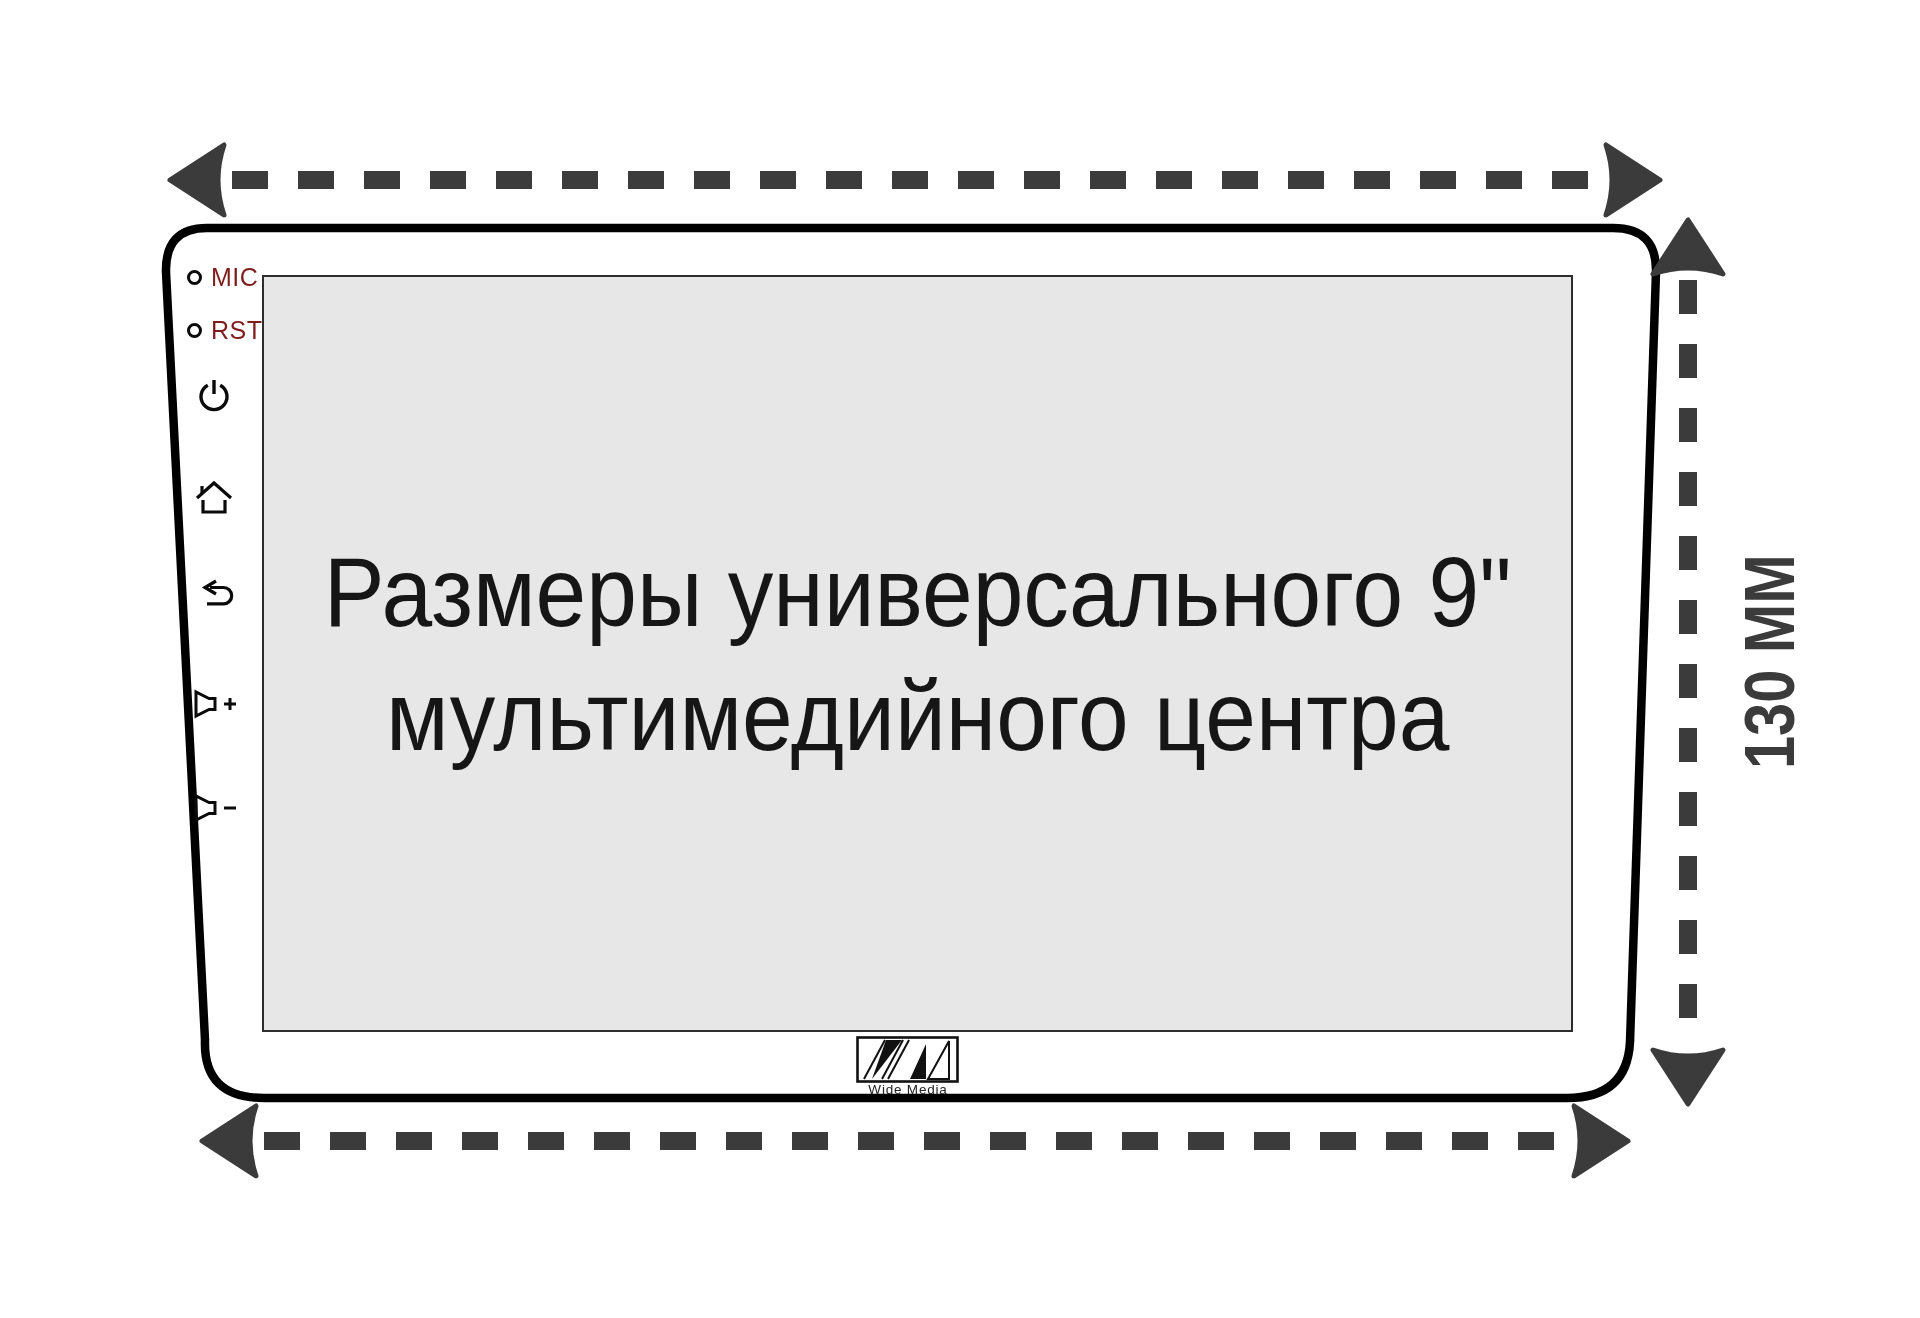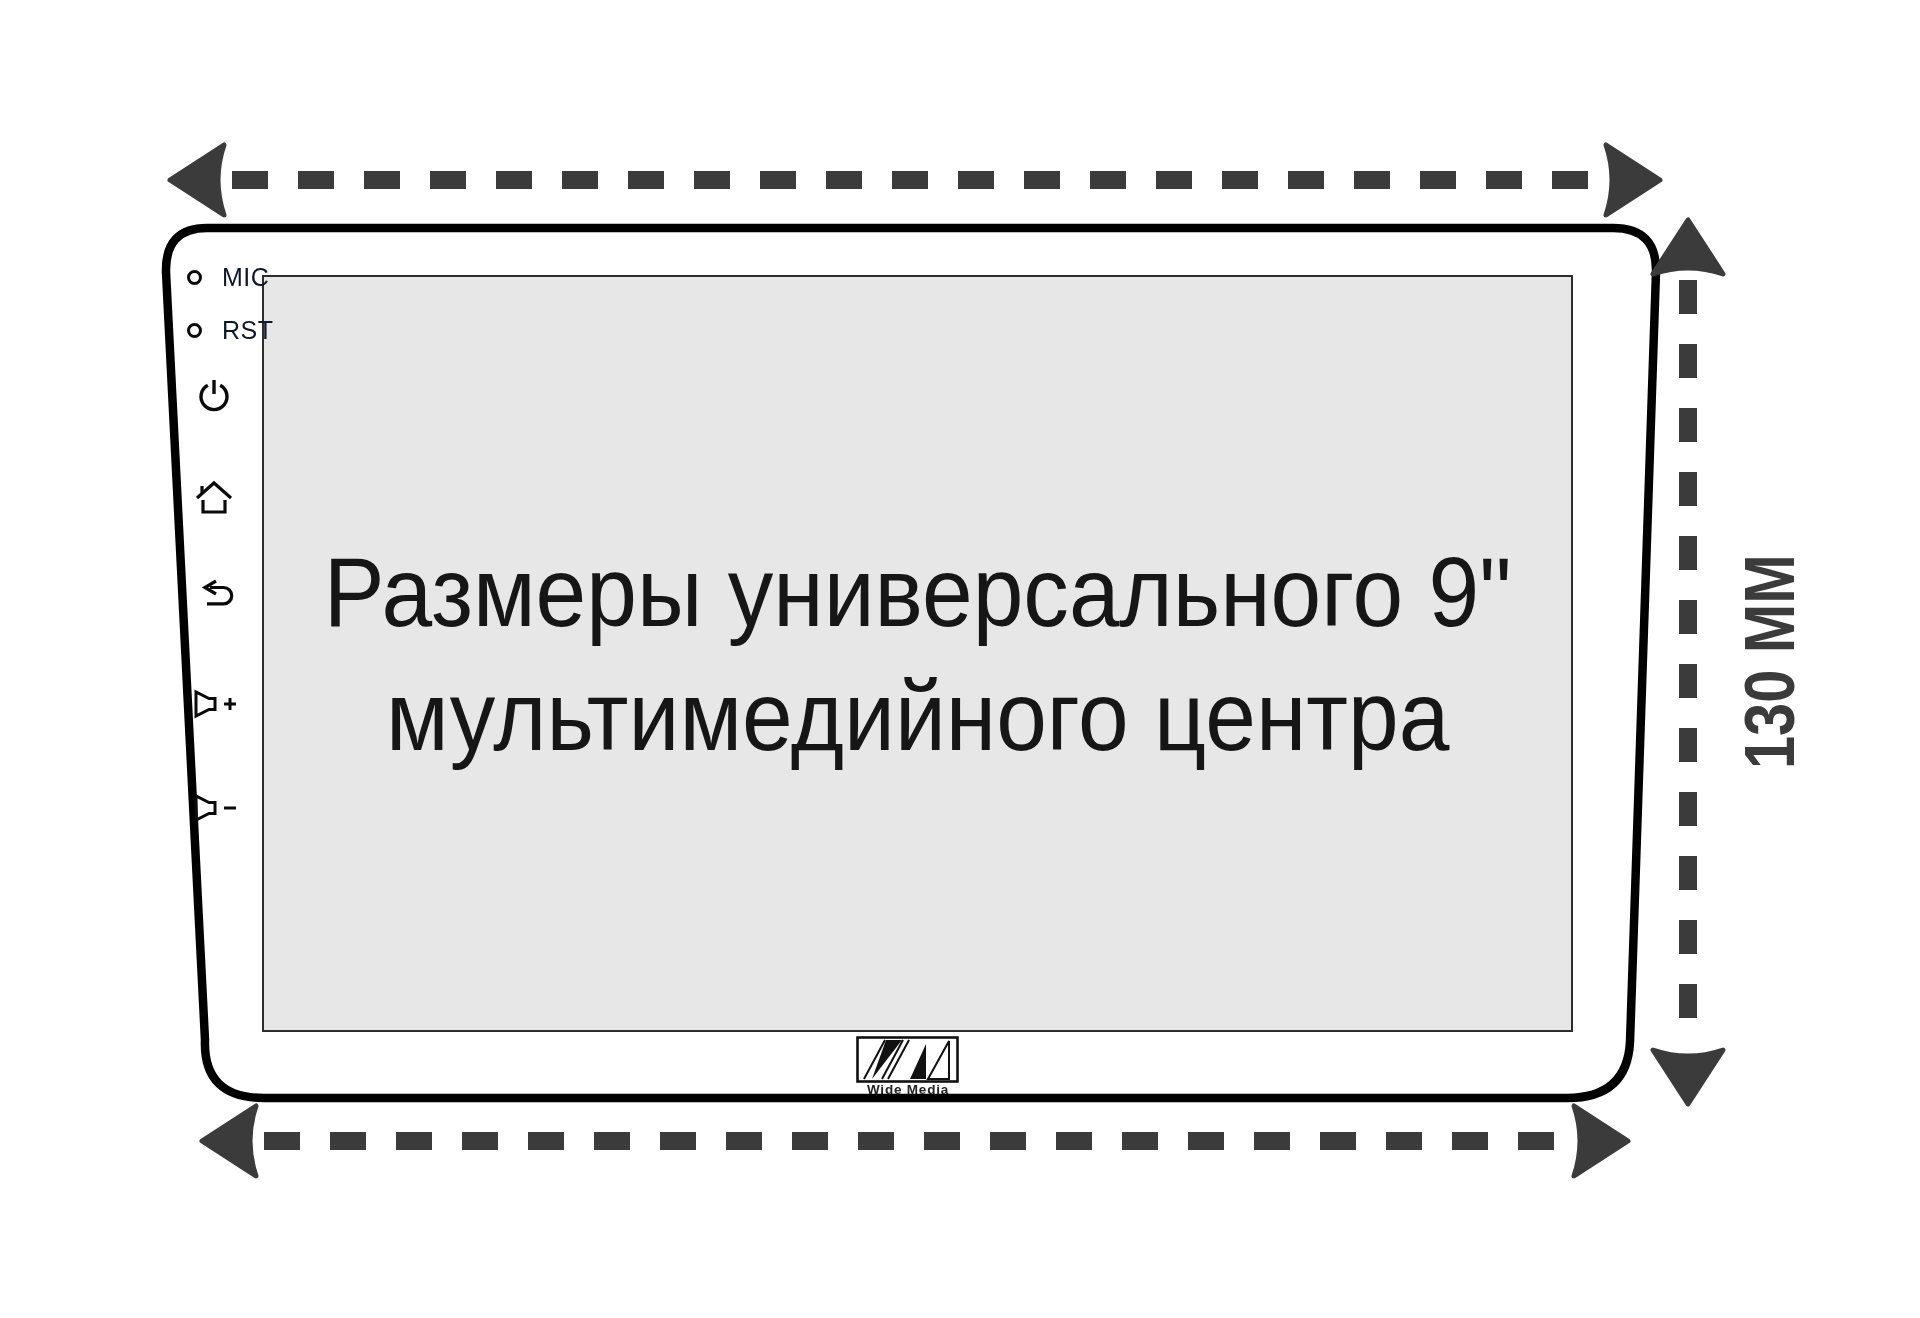--- a/index.html
+++ b/index.html
@@ -24,27 +24,26 @@
     color:#161616;font-weight:300;font-size:98px;line-height:124px;
     white-space:nowrap;text-align:center;transform:scaleX(0.93);
   }
   
   .ctl-row{display:flex;align-items:center;gap:9px;}
   .ctl-dot{
     width:9px;height:9px;border:3.2px solid #0a0a0a;border-radius:50%;
     box-sizing:content-box;flex:0 0 auto;
   }
   .ctl-label{
-    color:#0f172a;font-size:25px;font-weight:300;letter-spacing:0.5px;line-height:1;
+    color:#7f1d1d;font-size:25px;font-weight:300;letter-spacing:0.5px;line-height:1;
     white-space:nowrap;
-    margin-left:11px;
   }
   
   .brand-text{
-    color:#222;font-size:13.5px;font-weight:700;letter-spacing:0.8px;
+    color:#222;font-size:13.5px;font-weight:400;letter-spacing:0.8px;
     text-align:center;white-space:nowrap;
   }
   
   #right-dim-label-outer{left:1730px;top:216px;width:80px;height:892px;}
   #right-dim-label-inner{
     width:892px;height:80px;line-height:80px;
     transform:rotate(-90deg) translateX(-892px);transform-origin:top left;
   }
 </style>
 </head>

